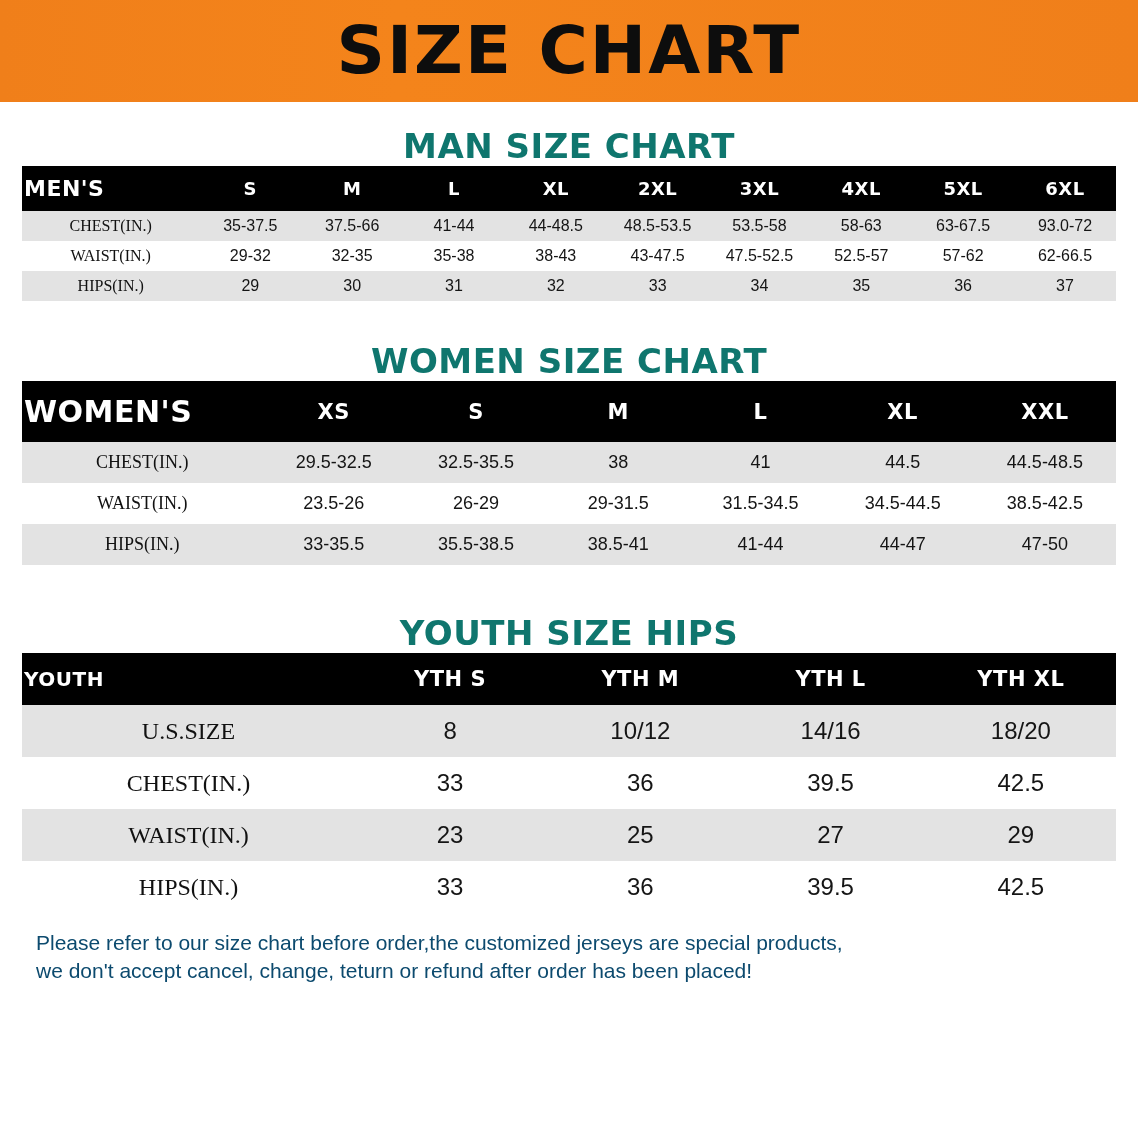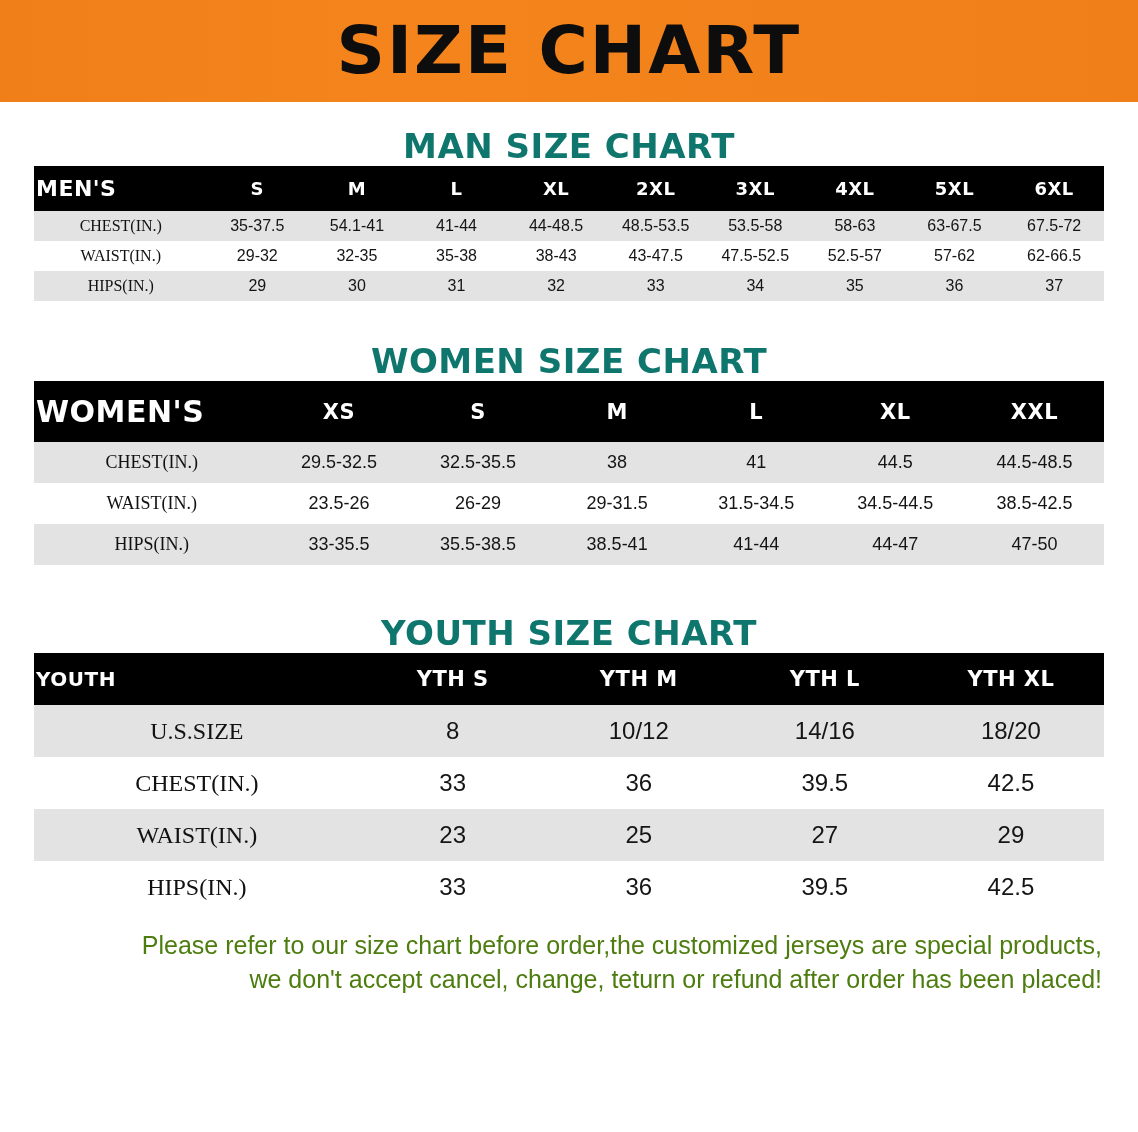--- a/index.html
+++ b/index.html
@@ -46,21 +46,21 @@
     font-size: 34px;
     color: #0f766e;
     letter-spacing: 0.5px;
   }
   #man-title   { margin-top: 24px; }
   #women-title { margin-top: 40px; }
   #youth-title { margin-top: 48px; }
 
   
   .table-wrap {
-    margin: 0 34px;
+    margin: 0 22px;
   }
   table {
     border-collapse: collapse;
     width: 100%;
     table-layout: fixed;
   }
   thead th {
     background: #000000;
     color: #ffffff;
     font-family: "DejaVu Sans", sans-serif;
@@ -102,25 +102,25 @@
   #women-table tbody td { font-size: 18px; padding: 10px 2px; }
 
   
   #youth-table thead th { font-size: 21px; padding: 14px 2px; }
   #youth-table thead th.rowlabel { font-size: 20px; }
   #youth-table tbody td { font-size: 24px; padding: 12px 2px; text-align: center; }
 
   
   .note {
     margin: 16px 36px 0 36px;
-    color: #4d7c0f;
+    color: #0c4a6e;
     font-family: "Liberation Sans", sans-serif;
-    font-size: 25px;
+    font-size: 21px;
     line-height: 1.35;
-    text-align: right;
+    text-align: left;
   }
 </style>
 </head>
 <body>
 
 <div class="page">
 
   <div class="banner">
     <div class="banner-title">SIZE CHART</div>
   </div>
@@ -151,28 +151,28 @@
           <th>3XL</th>
           <th>4XL</th>
           <th>5XL</th>
           <th>6XL</th>
         </tr>
       </thead>
       <tbody>
         <tr class="shade">
           <td class="rowlabel">CHEST(IN.)</td>
           <td>35-37.5</td>
-          <td>54.1-41</td>
+          <td>37.5-66</td>
           <td>41-44</td>
           <td>44-48.5</td>
           <td>48.5-53.5</td>
           <td>53.5-58</td>
           <td>58-63</td>
           <td>63-67.5</td>
-          <td>67.5-72</td>
+          <td>93.0-72</td>
         </tr>
         <tr class="plain">
           <td class="rowlabel">WAIST(IN.)</td>
           <td>29-32</td>
           <td>32-35</td>
           <td>35-38</td>
           <td>38-43</td>
           <td>43-47.5</td>
           <td>47.5-52.5</td>
           <td>52.5-57</td>
@@ -243,21 +243,21 @@
           <td>35.5-38.5</td>
           <td>38.5-41</td>
           <td>41-44</td>
           <td>44-47</td>
           <td>47-50</td>
         </tr>
       </tbody>
     </table>
   </div>
 
-  <div class="section-title" id="youth-title">YOUTH SIZE CHART</div>
+  <div class="section-title" id="youth-title">YOUTH SIZE HIPS</div>
   <div class="table-wrap">
     <table id="youth-table">
       <colgroup>
         <col style="width:28%">
         <col style="width:16%">
           <col style="width:16%">
           <col style="width:16%">
           <col style="width:16%">
       </colgroup>
       <thead>

